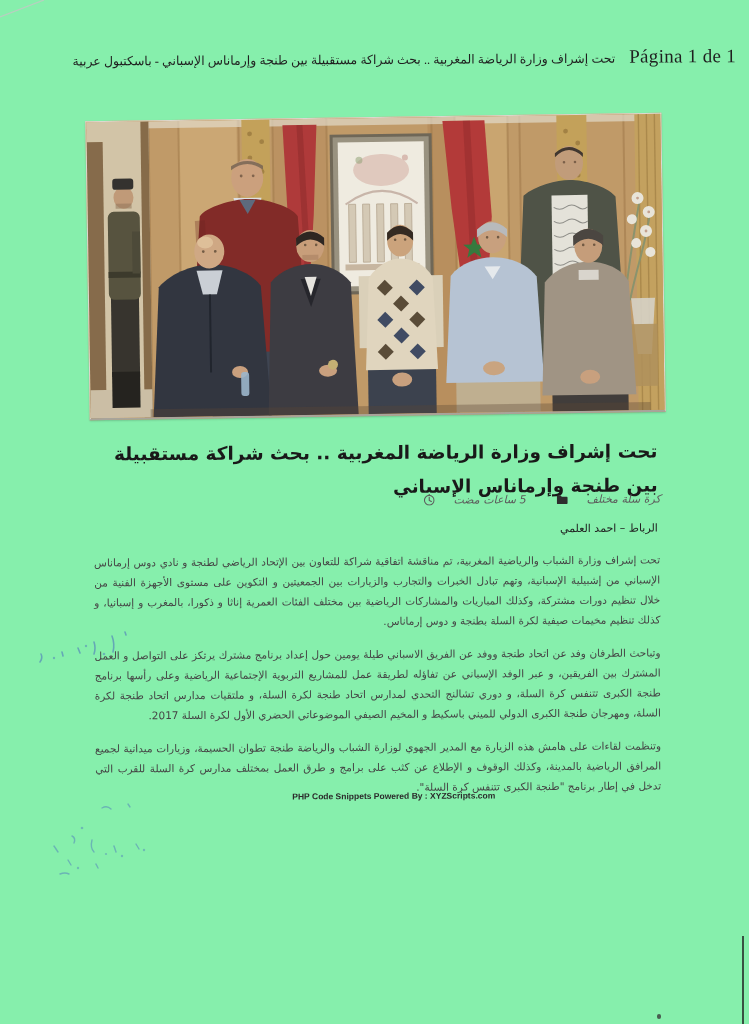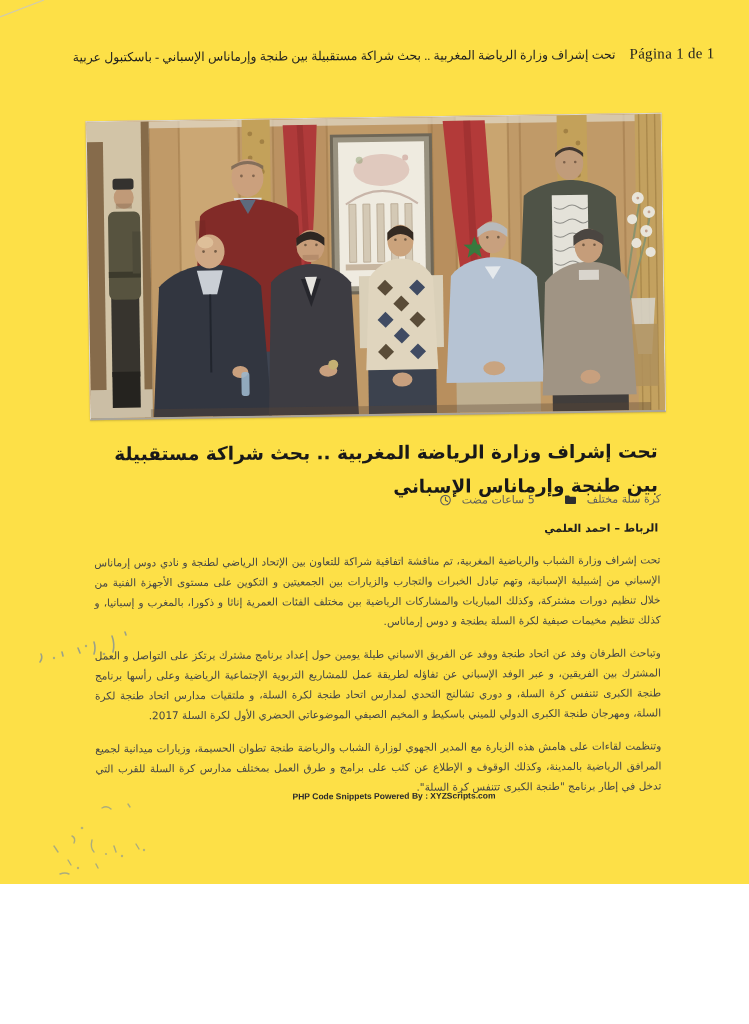--- a/index.html
+++ b/index.html
@@ -1,47 +1,47 @@
 <!DOCTYPE html>
 <html lang="ar"><head>
 <meta charset="utf-8">
 <style>
   html,body{margin:0;padding:0;background:#ffffff;}
-  .page{position:relative;width:749px;height:884px;background:#fde047;overflow:hidden;
+  .page{position:relative;width:749px;height:1024px;background:#86efac;overflow:hidden;
         font-family:"DejaVu Sans",sans-serif;color:#333;}
   .scan-tilt{position:absolute;inset:0;transform:rotate(-0.3deg);transform-origin:50% 35%;}
 
   
   .header-row{position:absolute;top:47px;left:74px;width:622px;display:flex;
               justify-content:space-between;align-items:baseline;gap:14px;
               font-family:"Liberation Serif","DejaVu Sans",serif;color:#1f1f1f;}
   .header-title{direction:rtl;font-size:12.5px;white-space:nowrap;}
-  .header-page{font-size:15px;white-space:nowrap;letter-spacing:.3px;}
+  .header-page{font-size:19px;white-space:nowrap;letter-spacing:.3px;}
 
   
   .photo-wrap{position:absolute;left:88px;top:117px;width:574px;height:296px;
               transform:rotate(-0.55deg);background:#c79a60;
               border:1px solid #ddd8cf;border-bottom:2px solid #a8a49b;box-shadow:0 1px 2px rgba(0,0,0,.18);}
   .photo-wrap svg{display:block;width:100%;height:100%;filter:saturate(.88) contrast(.97);}
 
   
   .headline{position:absolute;top:424px;right:92px;left:100px;direction:rtl;text-align:right;
             font-size:18.5px;font-weight:bold;color:#191919;line-height:34px;
             font-family:"DejaVu Sans",sans-serif;}
 
   
   .meta-row{position:absolute;top:494px;right:89px;display:flex;direction:rtl;
             align-items:center;gap:30px;color:#5c5c5c;font-size:11px;}
-  .meta-item{display:flex;direction:ltr;align-items:center;gap:11px;}
+  .meta-item{display:flex;direction:ltr;align-items:center;gap:19px;font-style:italic;}
   .meta-item .txt{direction:rtl;}
   .icon-svg{display:inline-block;vertical-align:middle;}
 
   
   .byline{position:absolute;top:523px;right:92px;direction:rtl;font-size:11px;
-          font-weight:bold;color:#202020;}
+          font-weight:normal;color:#202020;}
 
   
   .article-body{position:absolute;top:551px;right:90px;width:566px;direction:rtl;
                 text-align:justify;font-size:10.5px;line-height:20px;color:#454545;}
   .article-body p{margin:0 0 13px 0;}
 
   
   .footer-credit{position:absolute;top:791px;left:290px;font-size:8.5px;font-weight:bold;
                  color:#2b2b2b;white-space:nowrap;font-family:"Liberation Sans","DejaVu Sans",sans-serif;}
 

